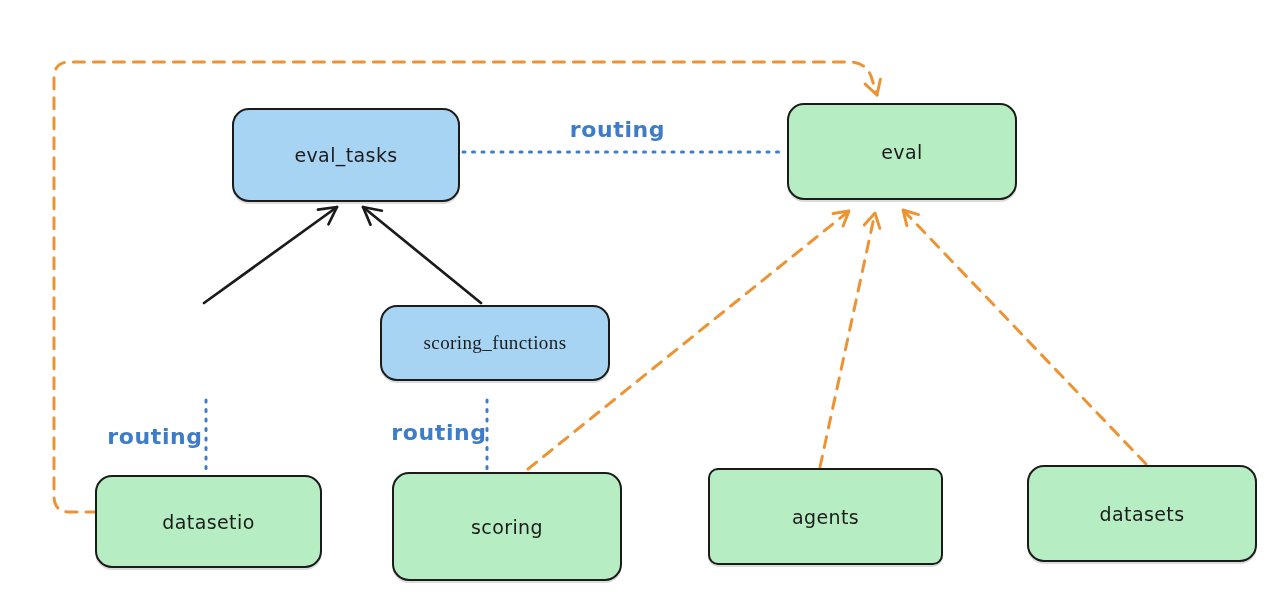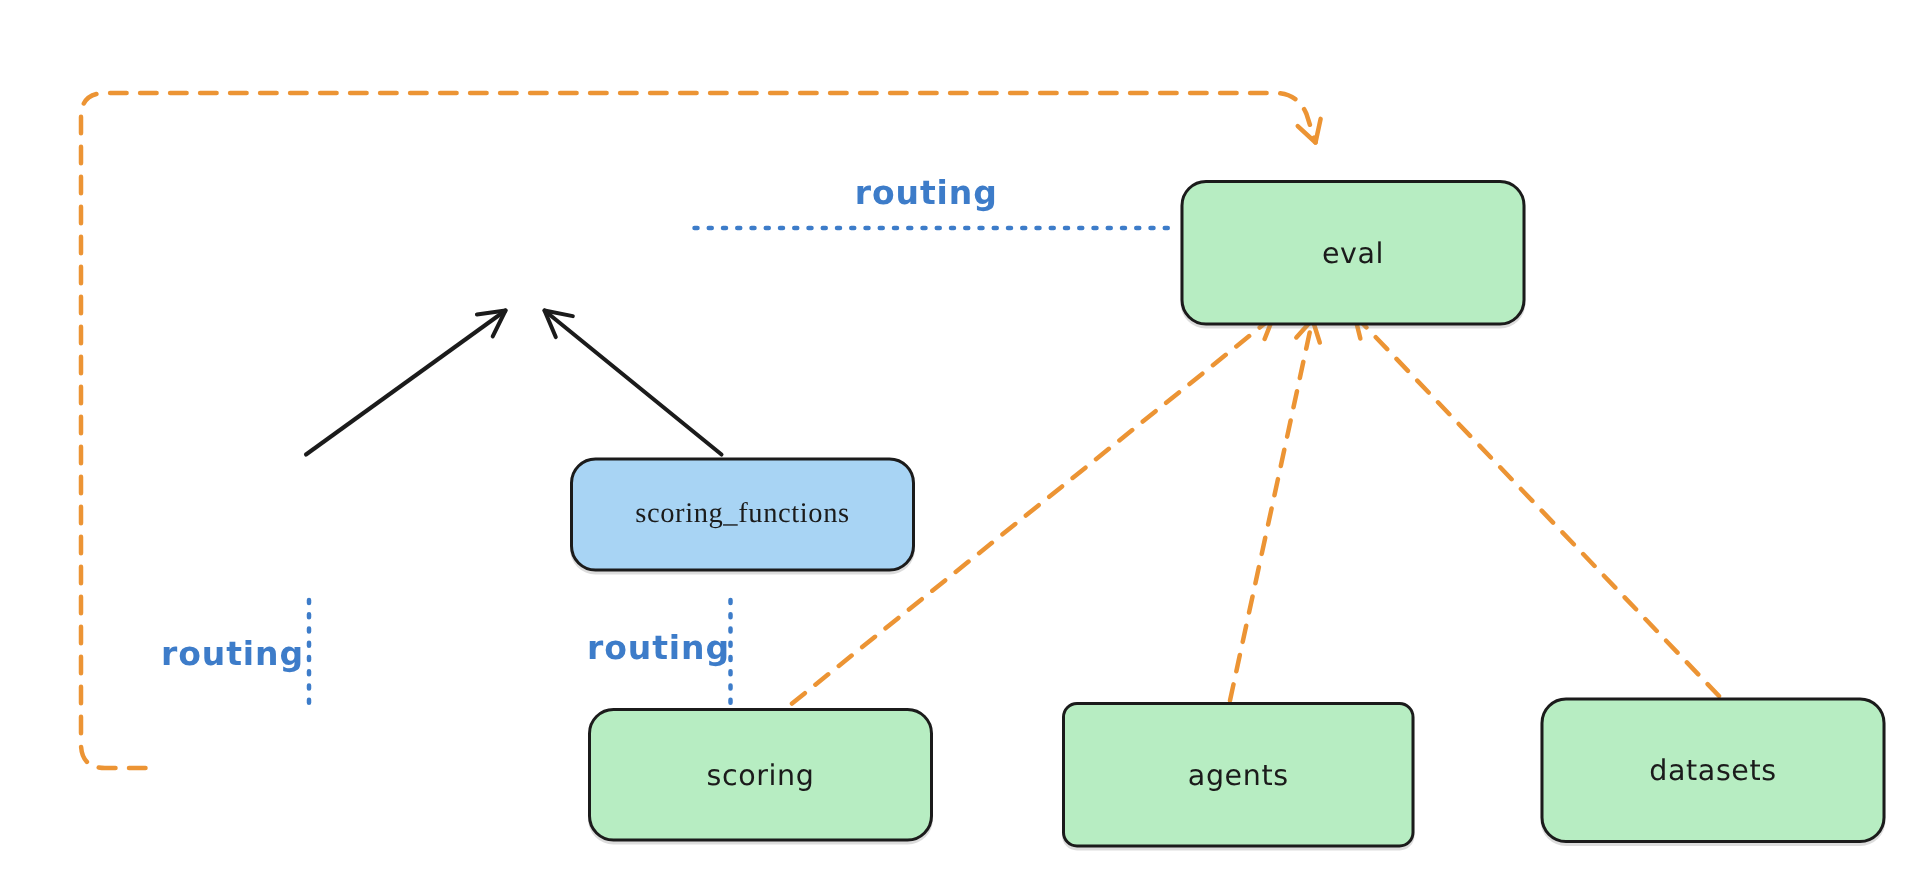--- a/index.html
+++ b/index.html
@@ -20,25 +20,25 @@
     display:flex;align-items:center;justify-content:center;
     font-size:19px;
     color:var(--node-stroke);
     letter-spacing:.4px;
     box-shadow:0 2px 0 rgba(130,130,130,.28);
   }
   .node-blue{background:var(--node-blue-fill);}
   .node-green{background:var(--node-green-fill);}
 
   #n-eval_tasks        {left:232px;  top:108px; width:228px; height:94px;}
-  #n-eval              {left:787px;  top:120px; width:230px; height:97px;}
+  #n-eval              {left:787px;  top:103px; width:230px; height:97px;}
   #n-datasets          {left:98px;   top:305px; width:215px; height:92px;}
   #n-scoring_functions {left:380px;  top:305px; width:230px; height:76px;font-family:Liberation Serif, serif;}
   #n-datasetio         {left:95px;   top:475px; width:227px; height:93px;}
-  #n-scoring           {left:392px;  top:472px; width:230px; height:89px;}
+  #n-scoring           {left:392px;  top:472px; width:230px; height:109px;}
   #n-agents            {left:708px;  top:468px; width:235px; height:97px;border-radius:10px;}
   #n-inference         {left:1027px; top:465px; width:230px; height:97px;}
 
   .edge-label{
     position:absolute;
     color:var(--routing-blue);
     font-size:22px;font-weight:bold;
     letter-spacing:.6px;
     text-align:center;
   }
@@ -73,25 +73,31 @@
     <path class="e-blue" d="M463 152 L785 152"></path>
     <path class="e-blue" d="M206 400 L206 472"></path>
     <path class="e-blue" d="M487 400 L487 469"></path>
 
     <path class="e-orange" d="M97 512 L70 512 Q54 512 54 496 L54 78 Q54 62 70 62 L850 62 Q865 62 871 76 L877 95" marker-end="url(#mArrowOrange)"></path>
     <path class="e-orange" d="M528 469 L849 211" marker-end="url(#mArrowOrange)"></path>
     <path class="e-orange" d="M820 467 L875 213" marker-end="url(#mArrowOrange)"></path>
     <path class="e-orange" d="M1146 464 L903 210" marker-end="url(#mArrowOrange)"></path>
   </svg>
 
+  <div class="node node-blue" id="n-eval_tasks">
+    <span>eval_tasks</span>
+  </div>
   <div class="node node-green" id="n-eval">
     <span>eval</span>
   </div>
   <div class="node node-blue" id="n-scoring_functions">
     <span>scoring_functions</span>
+  </div>
+  <div class="node node-green" id="n-datasetio">
+    <span>datasetio</span>
   </div>
   <div class="node node-green" id="n-scoring">
     <span>scoring</span>
   </div>
   <div class="node node-green" id="n-agents">
     <span>agents</span>
   </div>
   <div class="node node-green" id="n-inference">
     <span>datasets</span>
   </div>

